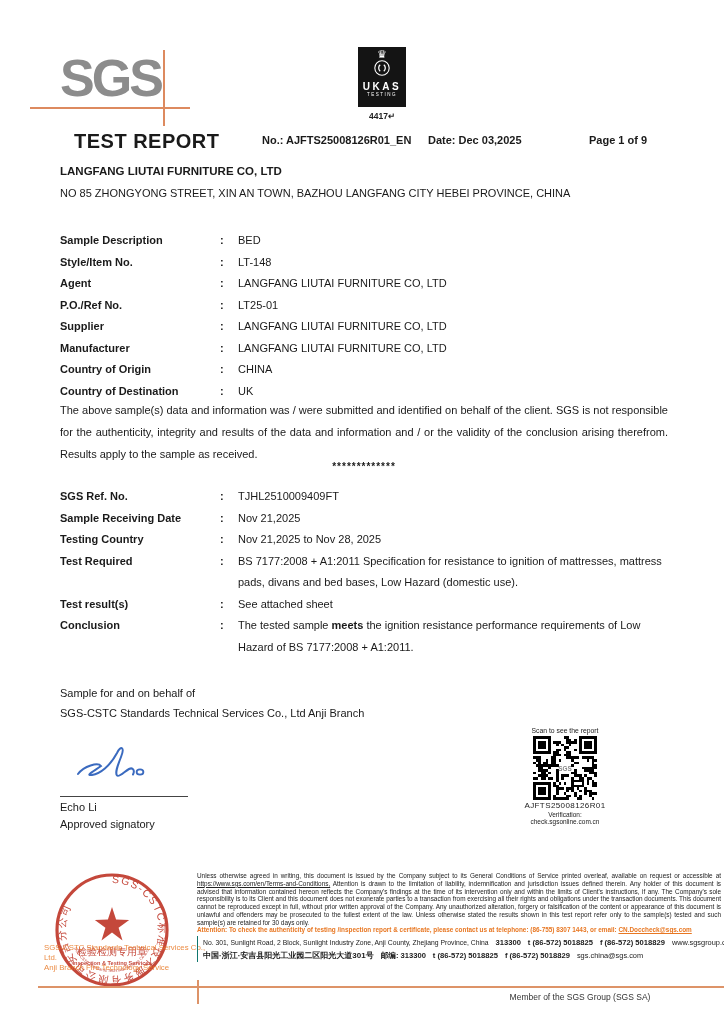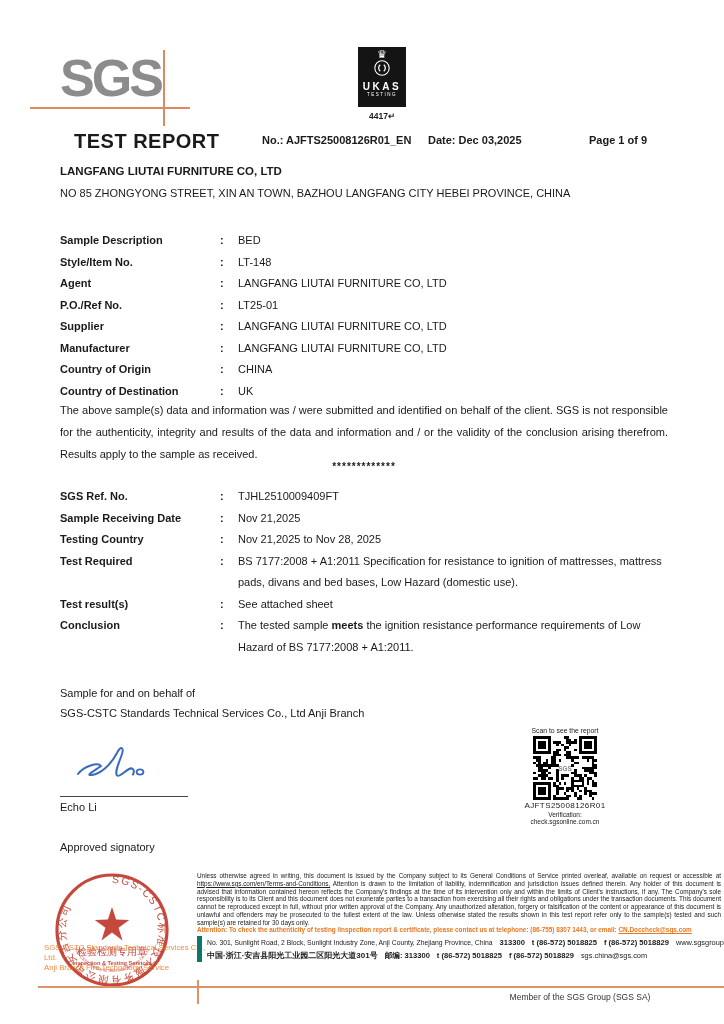--- a/index.html
+++ b/index.html
@@ -38,38 +38,38 @@
   .disclaimer{position:absolute;left:60px;top:400px;width:608px;font-size:11px;
               line-height:21.8px;text-align:justify;}
   .stars{position:absolute;left:60px;top:461px;width:608px;text-align:center;
          font-size:10px;letter-spacing:1px;font-weight:bold;}
   
   .signed1{position:absolute;left:60px;top:687px;font-size:11px;}
   .signed2{position:absolute;left:60px;top:707px;font-size:11px;}
   .sig{position:absolute;left:72px;top:740px;}
   .sigline{position:absolute;left:60px;top:796px;width:128px;border-top:1.3px solid #444;}
   .signame{position:absolute;left:60px;top:801px;font-size:11px;}
-  .sigtitle{position:absolute;left:60px;top:818px;font-size:11px;margin-top:23px;}
+  .sigtitle{position:absolute;left:60px;top:818px;font-size:11px;}
   
   .qrblock{position:absolute;left:500px;top:727px;width:130px;text-align:center;}
   .qr-cap{font-size:6.8px;color:#222;}
   .qr-box{width:64px;height:64px;margin:2px auto 1px auto;}
   .qr-id{font-size:8px;letter-spacing:.4px;color:#222;}
   .qr-ver{font-size:6.5px;color:#222;margin-top:1px;}
   .qr-url{font-size:6.5px;color:#222;}
   
   .stamp{position:absolute;left:52px;top:870px;opacity:.92;}
   .orange-co{position:absolute;left:44px;top:943px;width:170px;color:#e87722;
              font-size:7.8px;line-height:10px;opacity:.85;}
   .legal{position:absolute;left:197px;top:872px;width:524px;}
   .terms{font-size:6.4px;line-height:7.75px;text-align:justify;color:#222;}
   .terms a{color:#222;}
   .attention{font-size:6.4px;line-height:7.75px;color:#e87722;font-weight:bold;text-align:justify;}
   .attention a{color:#e87722;}
-  .addr{border-left:5px solid #0f766e;padding-left:5px;margin-top:2px;}
+  .addr{border-left:1px solid #0f766e;padding-left:5px;margin-top:2px;}
   .addr-row{display:flex;align-items:baseline;gap:7px;white-space:nowrap;line-height:13px;}
   .a-en{font-size:6.8px;}
   .a-cn{font-size:8px;font-weight:bold;}
   .a-num{font-size:7.6px;font-weight:bold;}
   .a-web{font-size:7.4px;}
   .footer-rule{position:absolute;left:38px;top:986px;width:686px;height:2px;background:#dd9368;}
   .footer-tick{position:absolute;left:197px;top:980px;width:1.5px;height:24px;background:#dd9368;}
   .member{position:absolute;left:460px;top:992px;width:240px;text-align:center;
           font-size:8.5px;color:#333;}
 </style>

